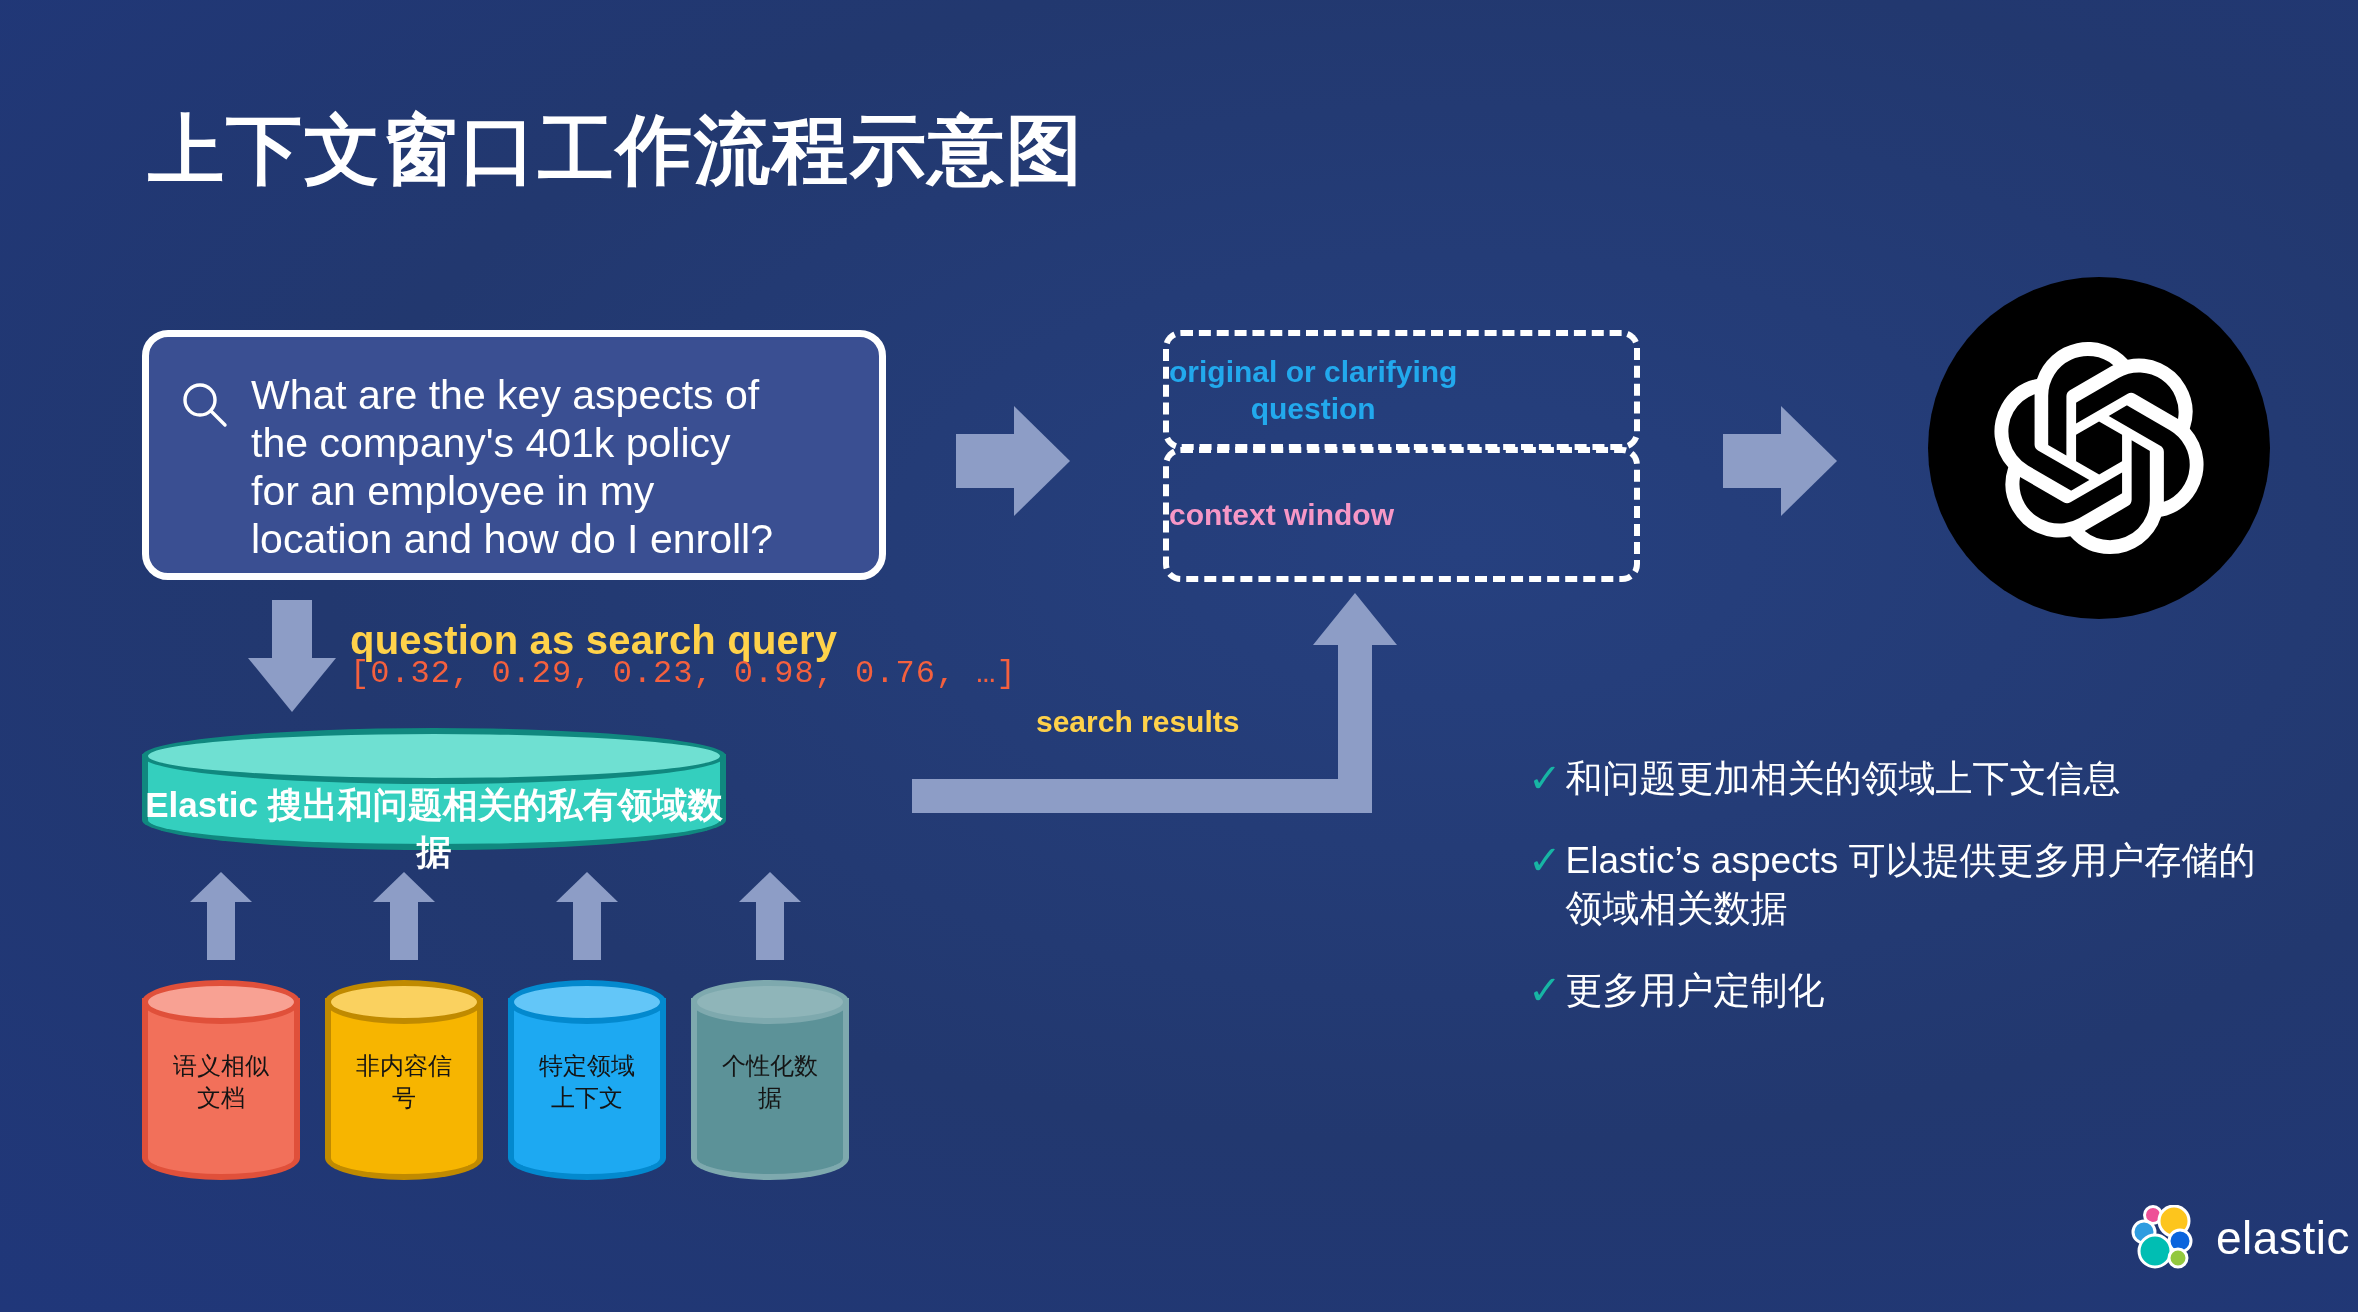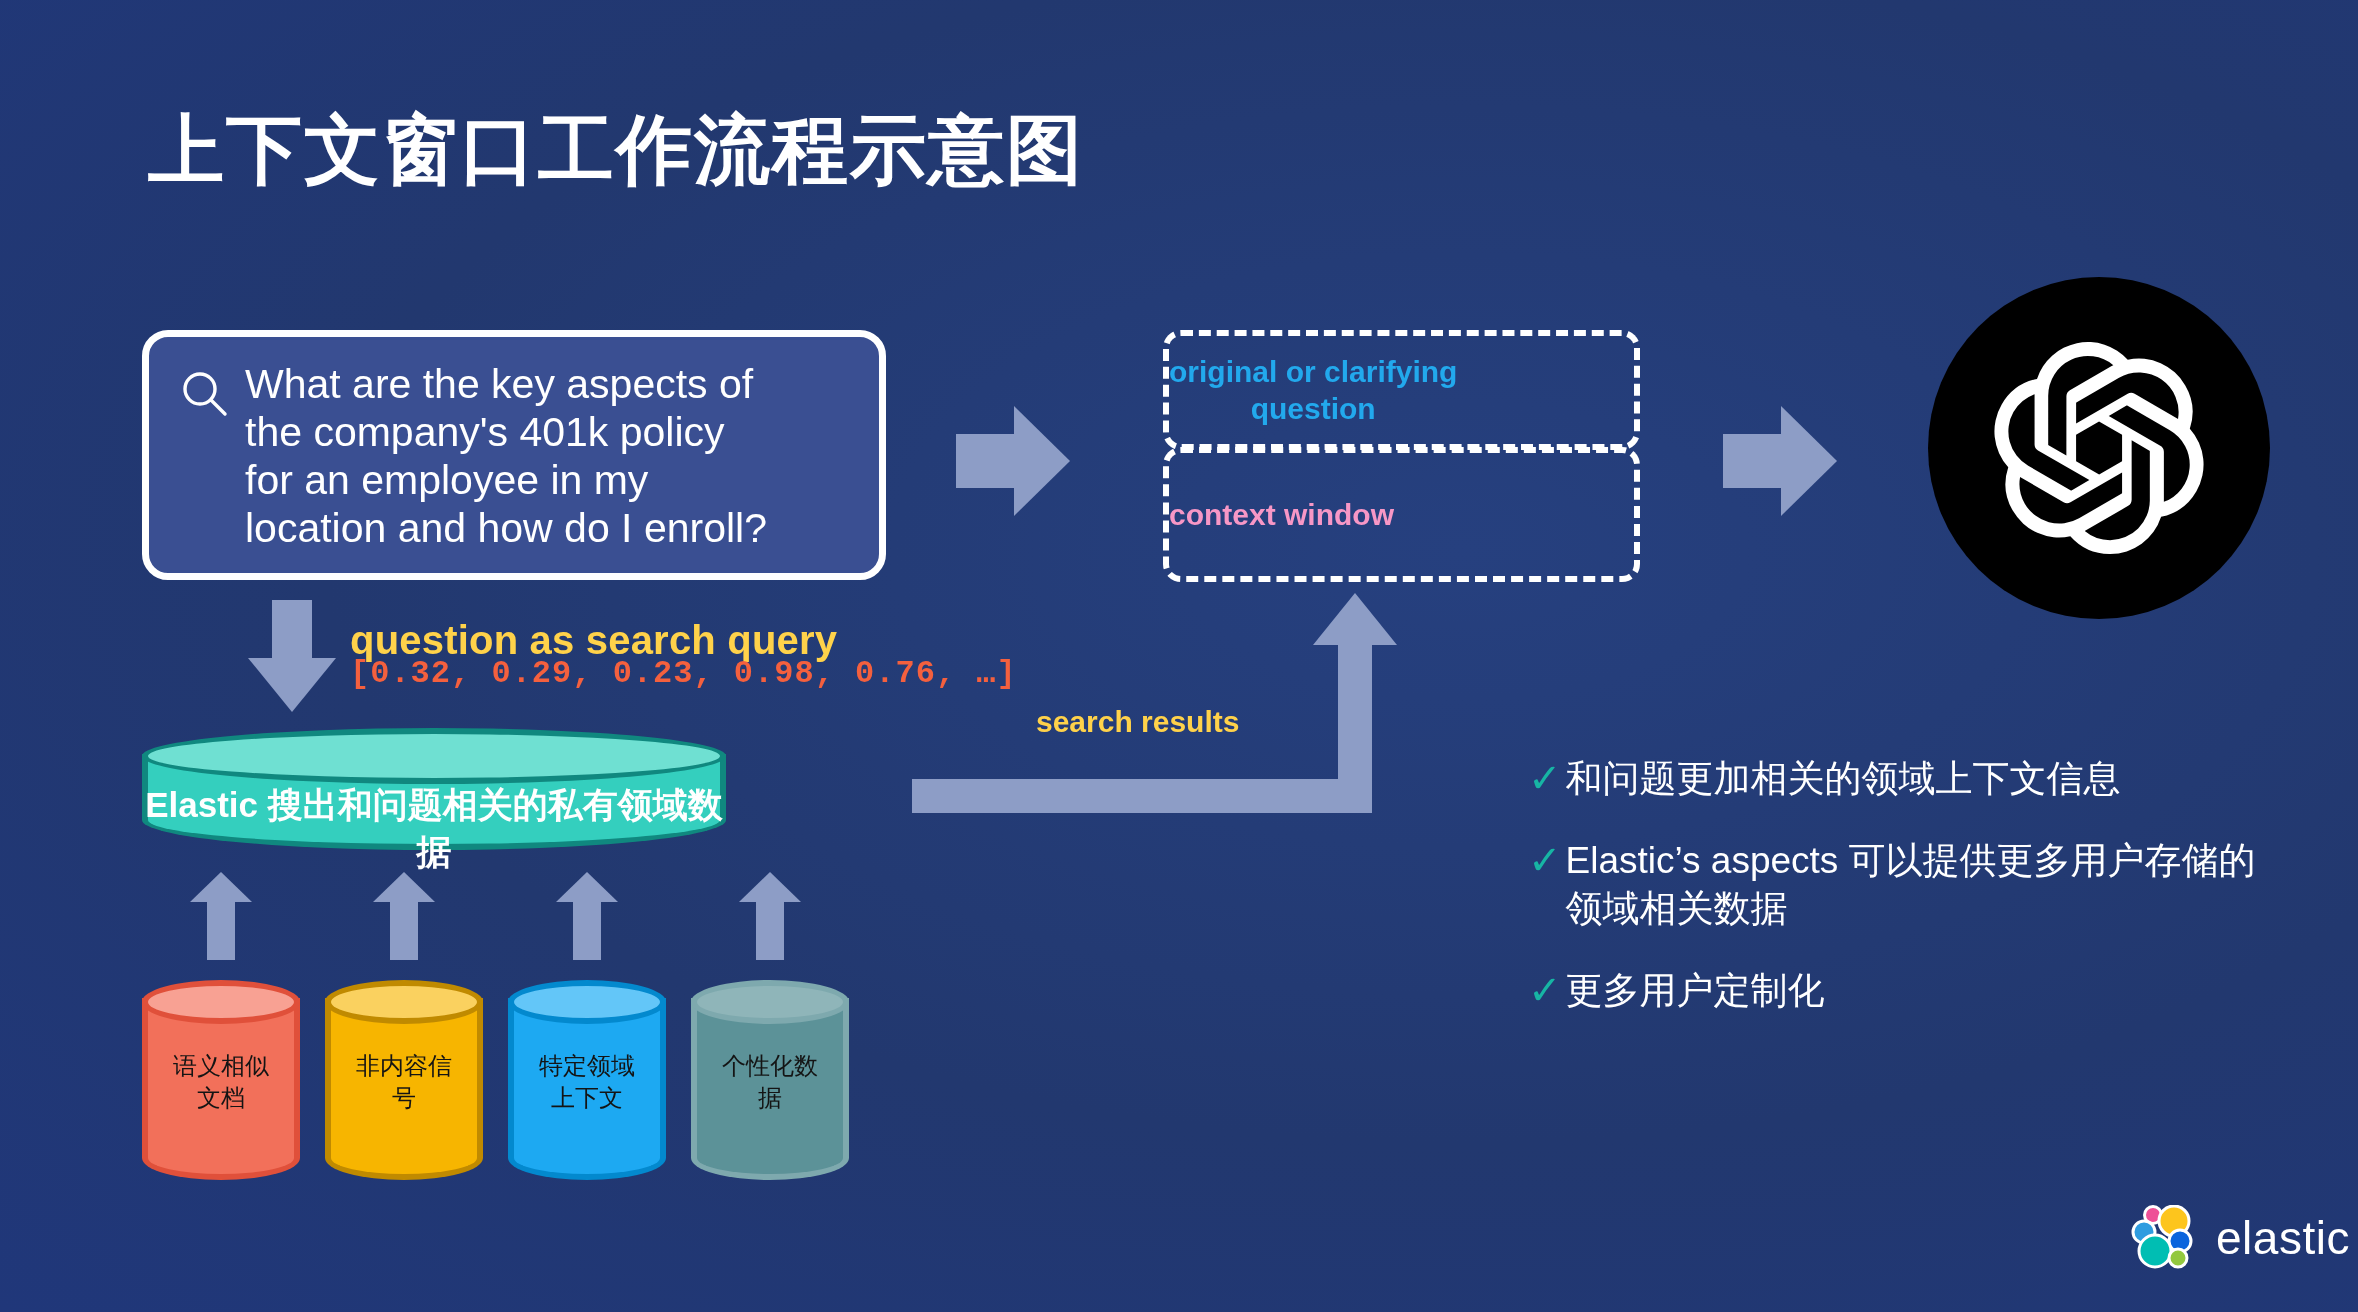--- a/index.html
+++ b/index.html
@@ -34,21 +34,22 @@
     left: 142px;
     top: 330px;
     width: 744px;
     height: 250px;
     box-sizing: border-box;
     border: 7px solid #ffffff;
     border-radius: 26px;
     background: #3a4f92;
     display: flex;
     align-items: flex-start;
-    padding: 23px 28px 0 30px;
+    padding: 34px 28px 0 30px;
+    gap: 6px;
   }
   #search-icon-wrap {
     width: 66px;
     flex: 0 0 66px;
     padding-top: 8px;
   }
   #question-text {
     color: #ffffff;
     font-size: 41px;
     line-height: 48px;
@@ -111,21 +112,21 @@
     border-bottom: 52px solid #8d9dc6;
   }
 
   
   #label-query {
     position:absolute; left:350px; top:618px;
     color:#FFD24A; font-size:40px; font-weight:700; letter-spacing:0.2px;
   }
   #vector-values {
     position:absolute; left:350px; top:655px;
-    color:#F4603E; font-size:32px; font-weight:700;
+    color:#F4603E; font-size:32px; font-weight:400;
     font-family:"Liberation Mono","DejaVu Sans Mono",monospace;
     letter-spacing:1px;
     text-align:right;
   }
   #label-search-results {
     position:absolute; left:1036px; top:705px;
     color:#FFD24A; font-size:30px; font-weight:700;
   }
 
   

